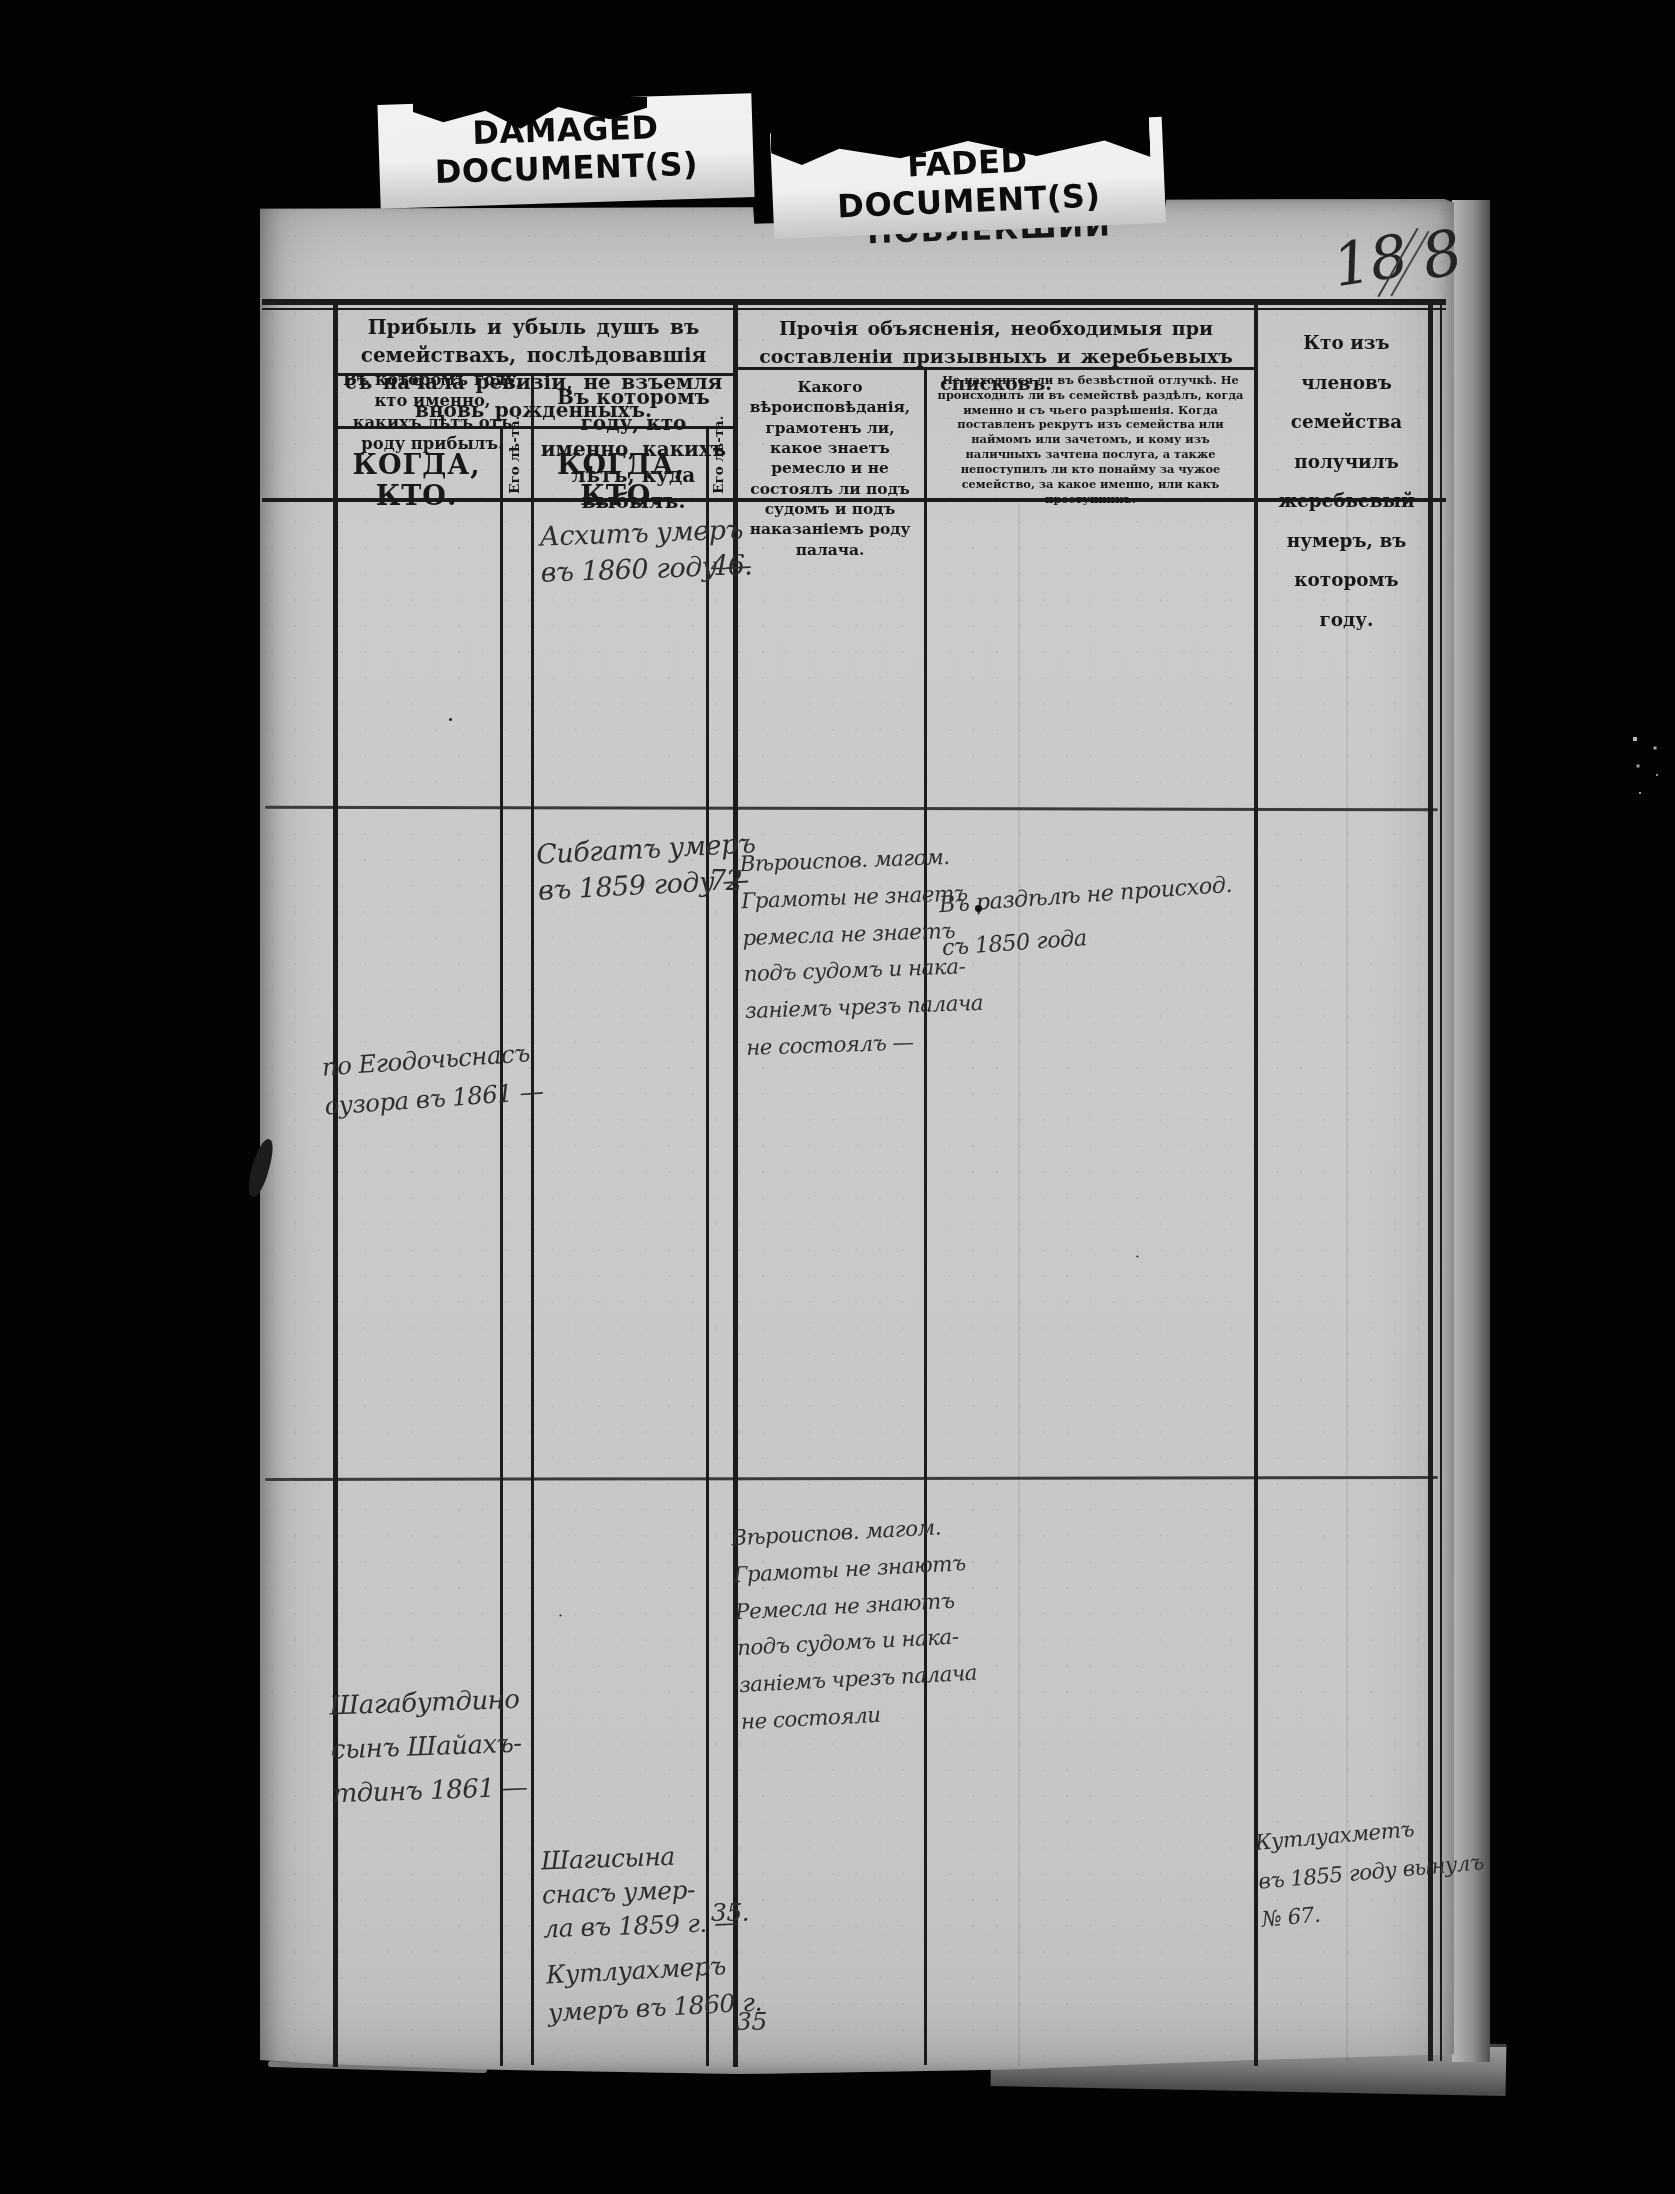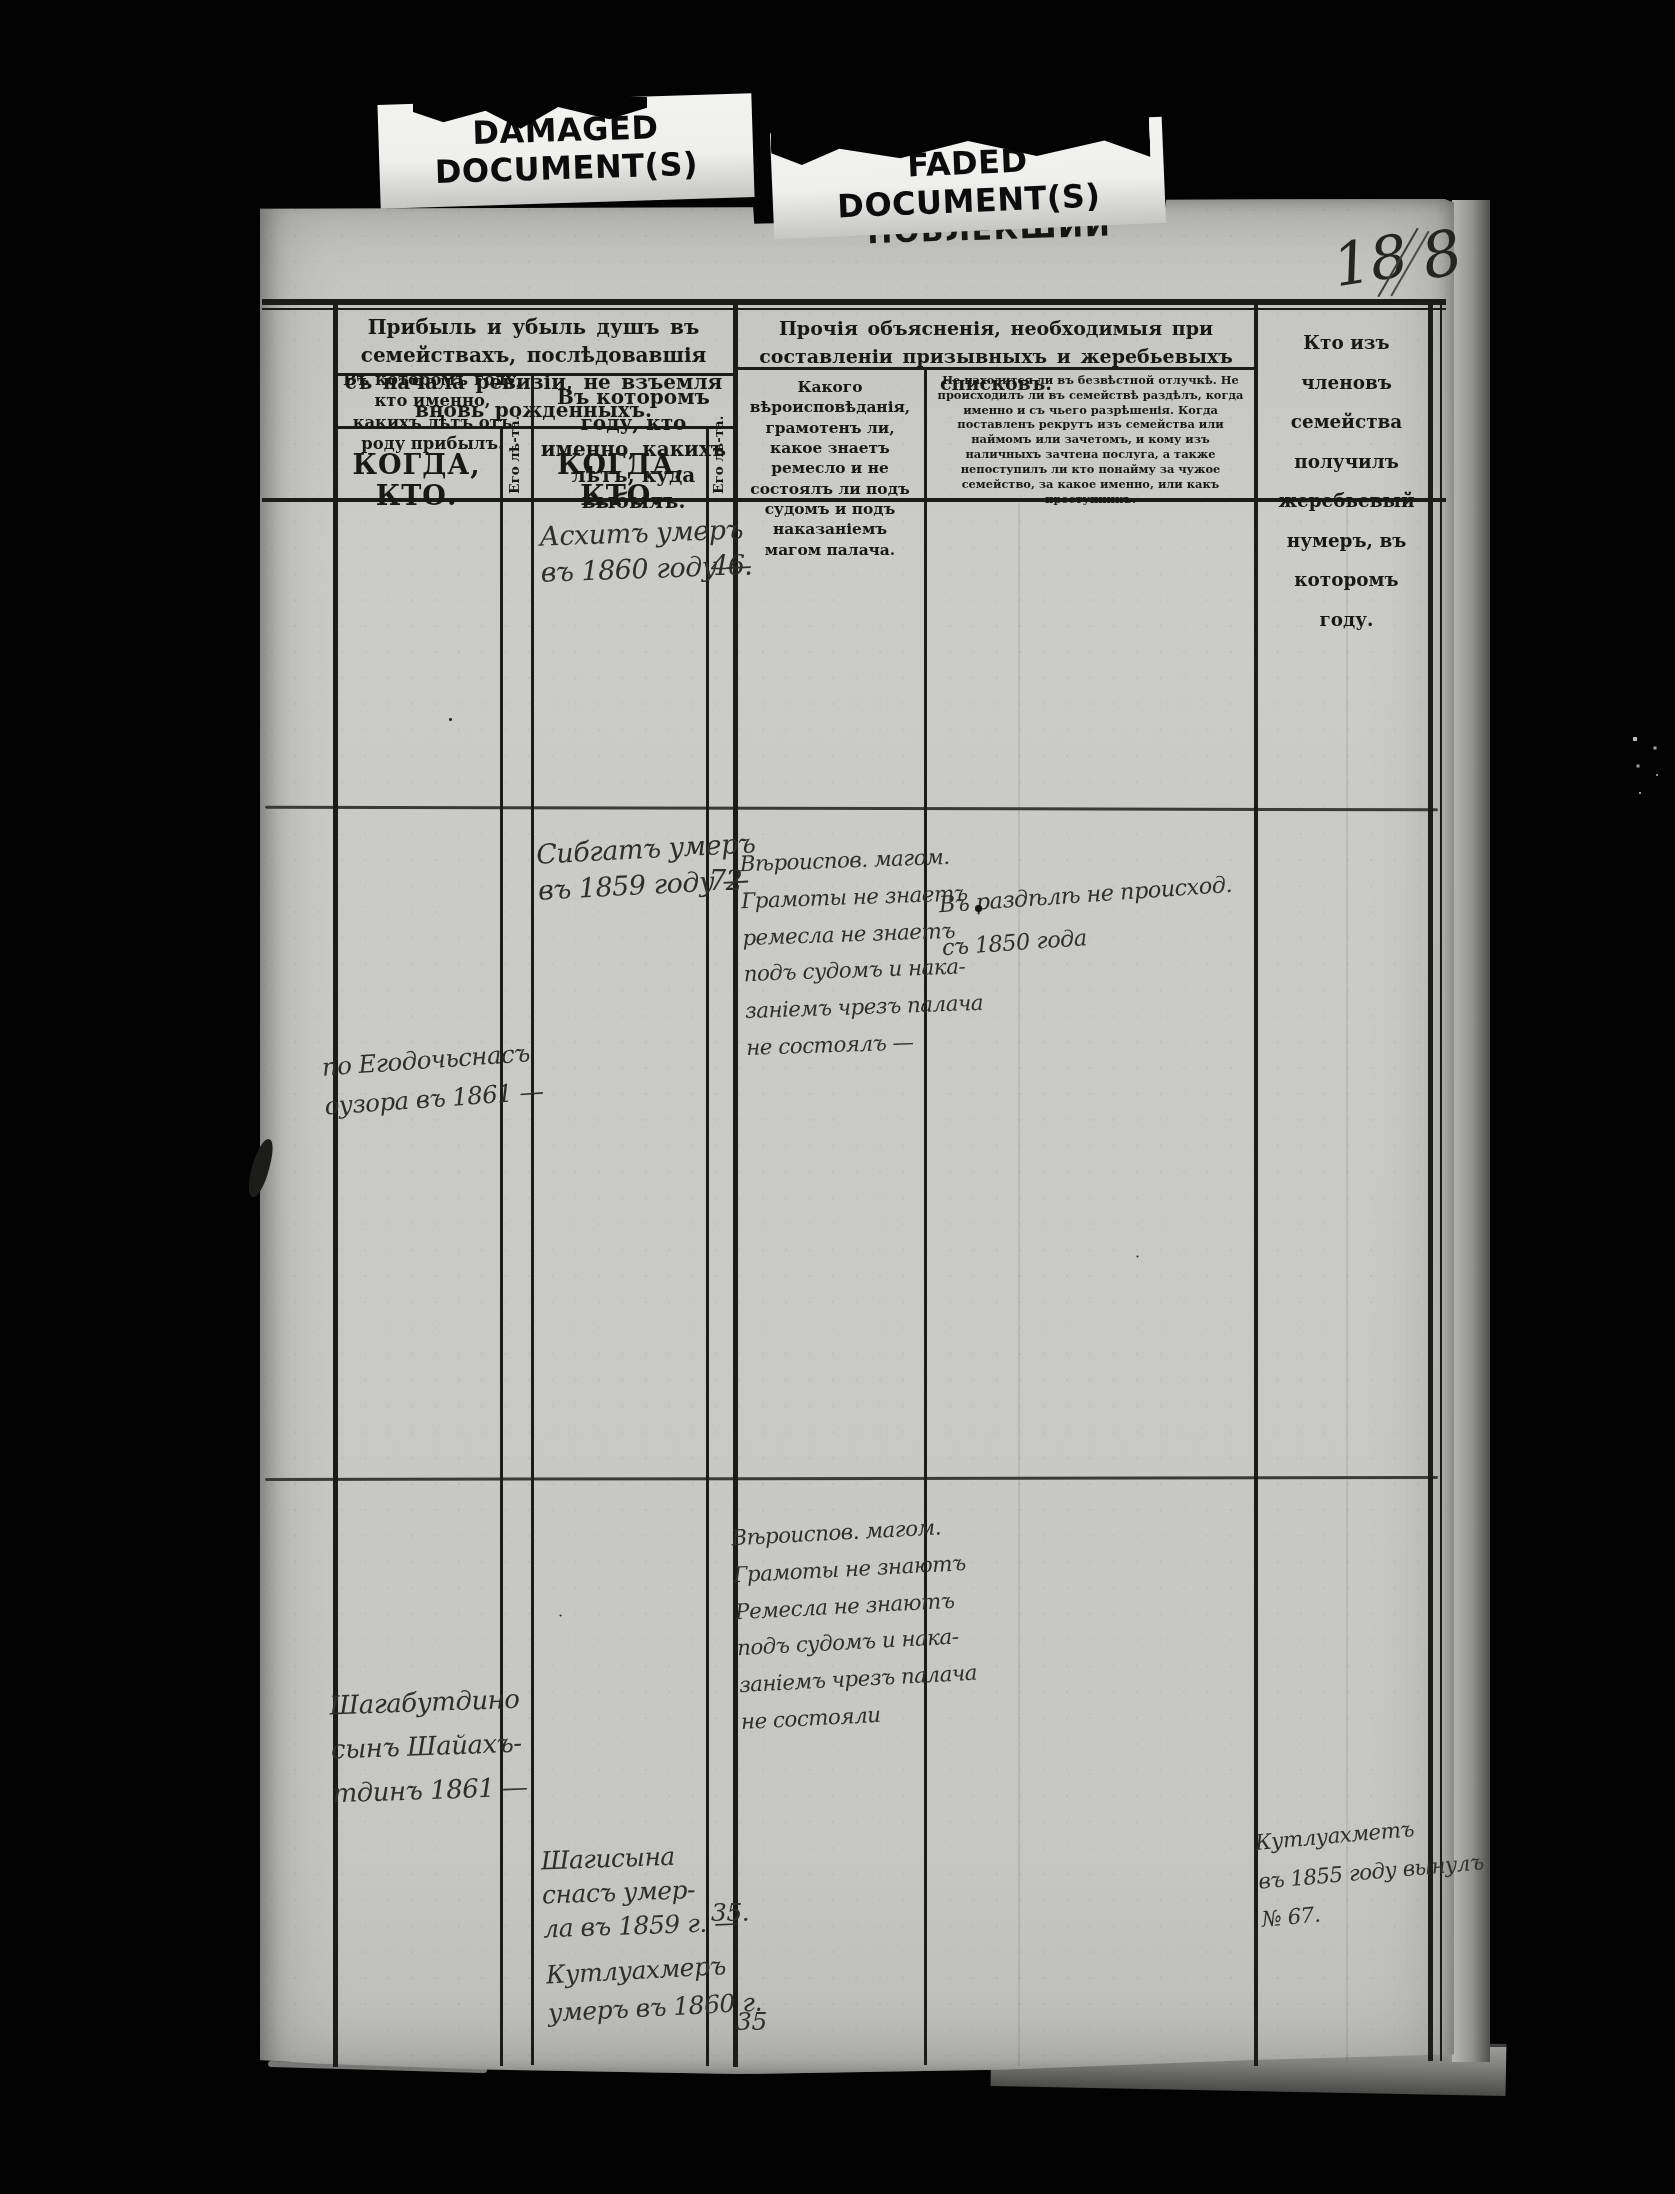--- a/index.html
+++ b/index.html
@@ -70,21 +70,21 @@
   <div class="ln" style="left:1440px;top:299px;width:2px;height:1762px;z-index:3;"></div>
 
   <div class="printed" style="left:342px;top:314px;width:383px;font-size:20px;line-height:1.38;word-spacing:3.5px;z-index:4;">Прибыль и убыль душъ въ семействахъ, послѣдовавшія съ начала ревизіи, не взъемля вновь рожденныхъ.</div>
   <div class="printed" style="left:746px;top:315px;width:500px;font-size:19px;line-height:1.45;word-spacing:3px;z-index:4;">Прочія объясненія, необходимыя при составленіи призывныхъ и жеребьевыхъ списковъ.</div>
   <div class="printed" style="left:339px;top:369px;width:187px;font-size:16.4px;line-height:1.3;z-index:4;">Въ которомъ году, кто именно, какихъ лѣтъ отъ роду прибылъ.</div>
   <div class="printed" style="left:539px;top:384px;width:189px;font-size:20px;line-height:1.3;z-index:4;">Въ которомъ году, кто именно, какихъ лѣтъ, куда выбылъ.</div>
   <div class="printed" style="left:337px;top:449px;width:159px;font-size:27px;letter-spacing:1px;z-index:4;">КОГДА, КТО.</div>
   <div class="printed" style="left:539px;top:449px;width:164px;font-size:27px;letter-spacing:1px;z-index:4;">КОГДА, КТО.</div>
   <div class="printed vert" style="left:475px;top:447px;width:80px;font-size:13.4px;line-height:1.15;z-index:4;">Его лѣ-та.</div>
   <div class="printed vert" style="left:679px;top:447px;width:80px;font-size:13.4px;line-height:1.15;z-index:4;">Его лѣ-та.</div>
-  <div class="printed" style="left:743px;top:377px;width:174px;font-size:15.4px;line-height:1.32;z-index:4;">Какого вѣроисповѣданія, грамотенъ ли, какое знаетъ ремесло и не состоялъ ли подъ судомъ и подъ наказаніемъ магом палача.</div>
+  <div class="printed" style="left:743px;top:377px;width:174px;font-size:15.4px;line-height:1.32;z-index:4;">Какого вѣроисповѣданія, грамотенъ ли, какое знаетъ ремесло и не состоялъ ли подъ судомъ и подъ наказаніемъ роду палача.</div>
   <div class="printed" style="left:932px;top:373px;width:317px;font-size:11.4px;line-height:1.3;z-index:4;">Не находится ли въ безвѣстной отлучкѣ. Не происходилъ ли въ семействѣ раздѣлъ, когда именно и съ чьего разрѣшенія. Когда поставленъ рекрутъ изъ семейства или наймомъ или зачетомъ, и кому изъ наличныхъ зачтена послуга, а также непоступилъ ли кто понайму за чужое семейство, за какое именно, или какъ преступникъ.</div>
   <div class="printed" style="left:1267px;top:323px;width:159px;font-size:18.4px;line-height:2.15;z-index:4;">Кто изъ членовъ семейства получилъ жеребьевый нумеръ, въ которомъ году.</div>
 
   <div class="hw" style="left:1333px;top:226px;font-size:59px;transform:rotate(-9deg);color:#242422;z-index:4;">18</div>
   <div class="abs" style="left:1397px;top:223px;width:2px;height:79px;background:#3c3c3a;transform:rotate(30deg);z-index:4;"></div>
   <div class="abs" style="left:1409px;top:226px;width:1.5px;height:75px;background:#4a4a48;transform:rotate(30deg);z-index:4;"></div>
   <div class="hw" style="left:1422px;top:218px;font-size:62px;transform:rotate(-12deg);color:#242422;z-index:4;">8</div>
 
   <div class="hw" style="left:540px;top:515px;font-size:27px;line-height:1.35;transform:rotate(-2deg);z-index:4;">
     <span class="l">Асхитъ умеръ</span>

